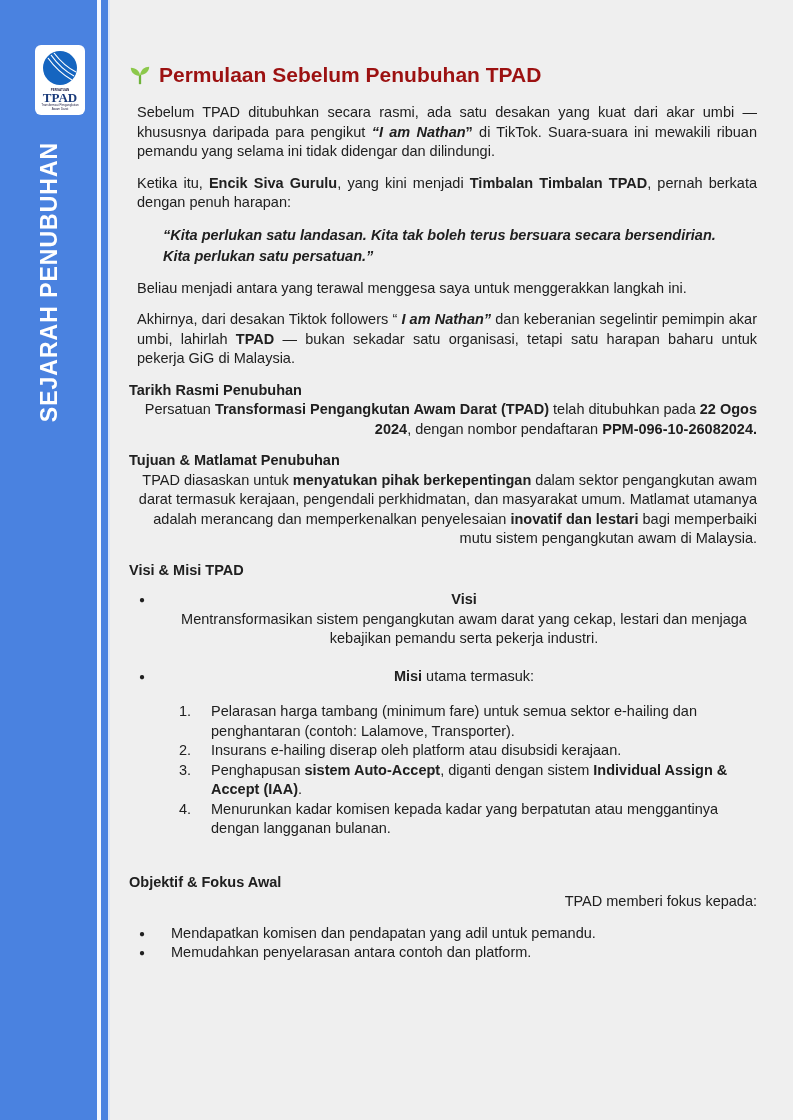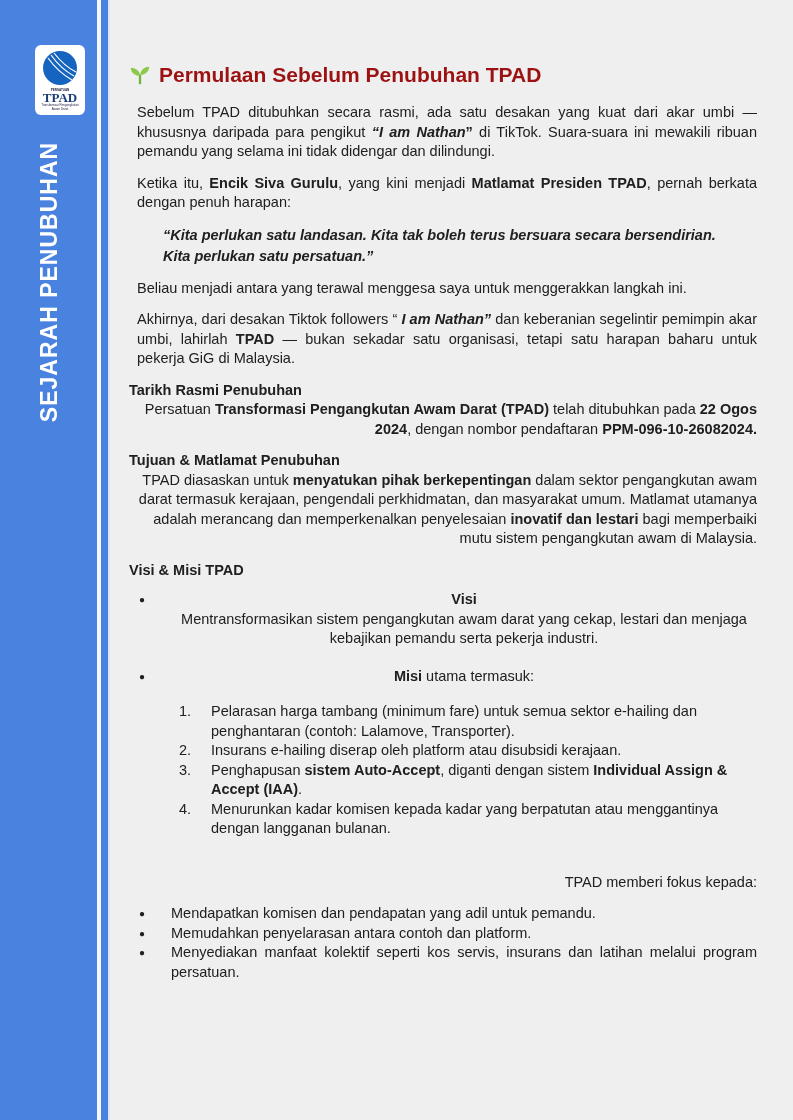--- a/index.html
+++ b/index.html
@@ -63,21 +63,21 @@
   <h1>
     <svg class="sprout" viewBox="0 0 24 24">
       <path d="M12 22 L12 12" stroke="#6fb33a" stroke-width="2.5" fill="none"></path>
       <path d="M12 13 C 6 13, 2 9, 2 4 C 8 4, 12 8, 12 13 Z" fill="#8cc84b"></path>
       <path d="M12 12 C 13 6, 17 3, 22 3 C 22 8, 18 12, 12 12 Z" fill="#8cc84b"></path>
     </svg>
     <span>Permulaan Sebelum Penubuhan TPAD</span>
   </h1>
 
   <p><span>Sebelum TPAD ditubuhkan secara rasmi, ada satu desakan yang kuat dari akar umbi — khususnya daripada para pengikut </span><b><i>“I am Nathan</i></b><b>”</b><span> di TikTok. Suara-suara ini mewakili ribuan pemandu yang selama ini tidak didengar dan dilindungi.</span></p>
-  <p><span>Ketika itu, </span><b>Encik Siva Gurulu</b><span>, yang kini menjadi </span><b>Matlamat Presiden TPAD</b><span>, pernah berkata dengan penuh harapan:</span></p>
+  <p><span>Ketika itu, </span><b>Encik Siva Gurulu</b><span>, yang kini menjadi </span><b>Timbalan Timbalan TPAD</b><span>, pernah berkata dengan penuh harapan:</span></p>
   <div class="quote">
     <div>“Kita perlukan satu landasan. Kita tak boleh terus bersuara secara bersendirian.</div>
     <div>Kita perlukan satu persatuan.”</div>
   </div>
   <p>Beliau menjadi antara yang terawal menggesa saya untuk menggerakkan langkah ini.</p>
   <p><span>Akhirnya, dari desakan Tiktok followers “ </span><b><i>I am Nathan”</i></b><span> dan keberanian segelintir pemimpin akar umbi, lahirlah </span><b>TPAD</b><span> — bukan sekadar satu organisasi, tetapi satu harapan baharu untuk pekerja GiG di Malaysia.</span></p>
 
   <div class="sec">
     <div class="sec-title">Tarikh Rasmi Penubuhan</div>
     <p><span>Persatuan </span><b>Transformasi Pengangkutan Awam Darat (TPAD)</b><span> telah ditubuhkan pada </span><b>22 Ogos 2024</b><span>, dengan nombor pendaftaran </span><b>PPM-096-10-26082024.</b></p>
@@ -101,20 +101,20 @@
     </ul>
     <ol class="misi">
       <li><span class="num">1.</span><span>Pelarasan harga tambang (minimum fare) untuk semua sektor e-hailing dan penghantaran (contoh: Lalamove, Transporter).</span></li>
       <li><span class="num">2.</span><span>Insurans e-hailing diserap oleh platform atau disubsidi kerajaan.</span></li>
       <li><span class="num">3.</span><span>Penghapusan </span><b>sistem Auto-Accept</b><span>, diganti dengan sistem </span><b>Individual Assign &amp; Accept (IAA)</b><span>.</span></li>
       <li><span class="num">4.</span><span>Menurunkan kadar komisen kepada kadar yang berpatutan atau menggantinya dengan langganan bulanan.</span></li>
     </ol>
   </div>
 
   <div class="sec" style="margin-top:34px">
+    <div class="sec-title">Objektif &amp; Fokus Awal</div>
     <p style="white-space:pre"> TPAD memberi fokus kepada:</p>
     <ul class="obj">
       <li>Mendapatkan komisen dan pendapatan yang adil untuk pemandu.</li>
       <li>Memudahkan penyelarasan antara contoh dan platform.</li>
-      <li>Menyediakan manfaat kolektif seperti kos servis, insurans dan latihan melalui program persatuan.</li>
     </ul>
   </div>
 </div>
 
 </body></html>

